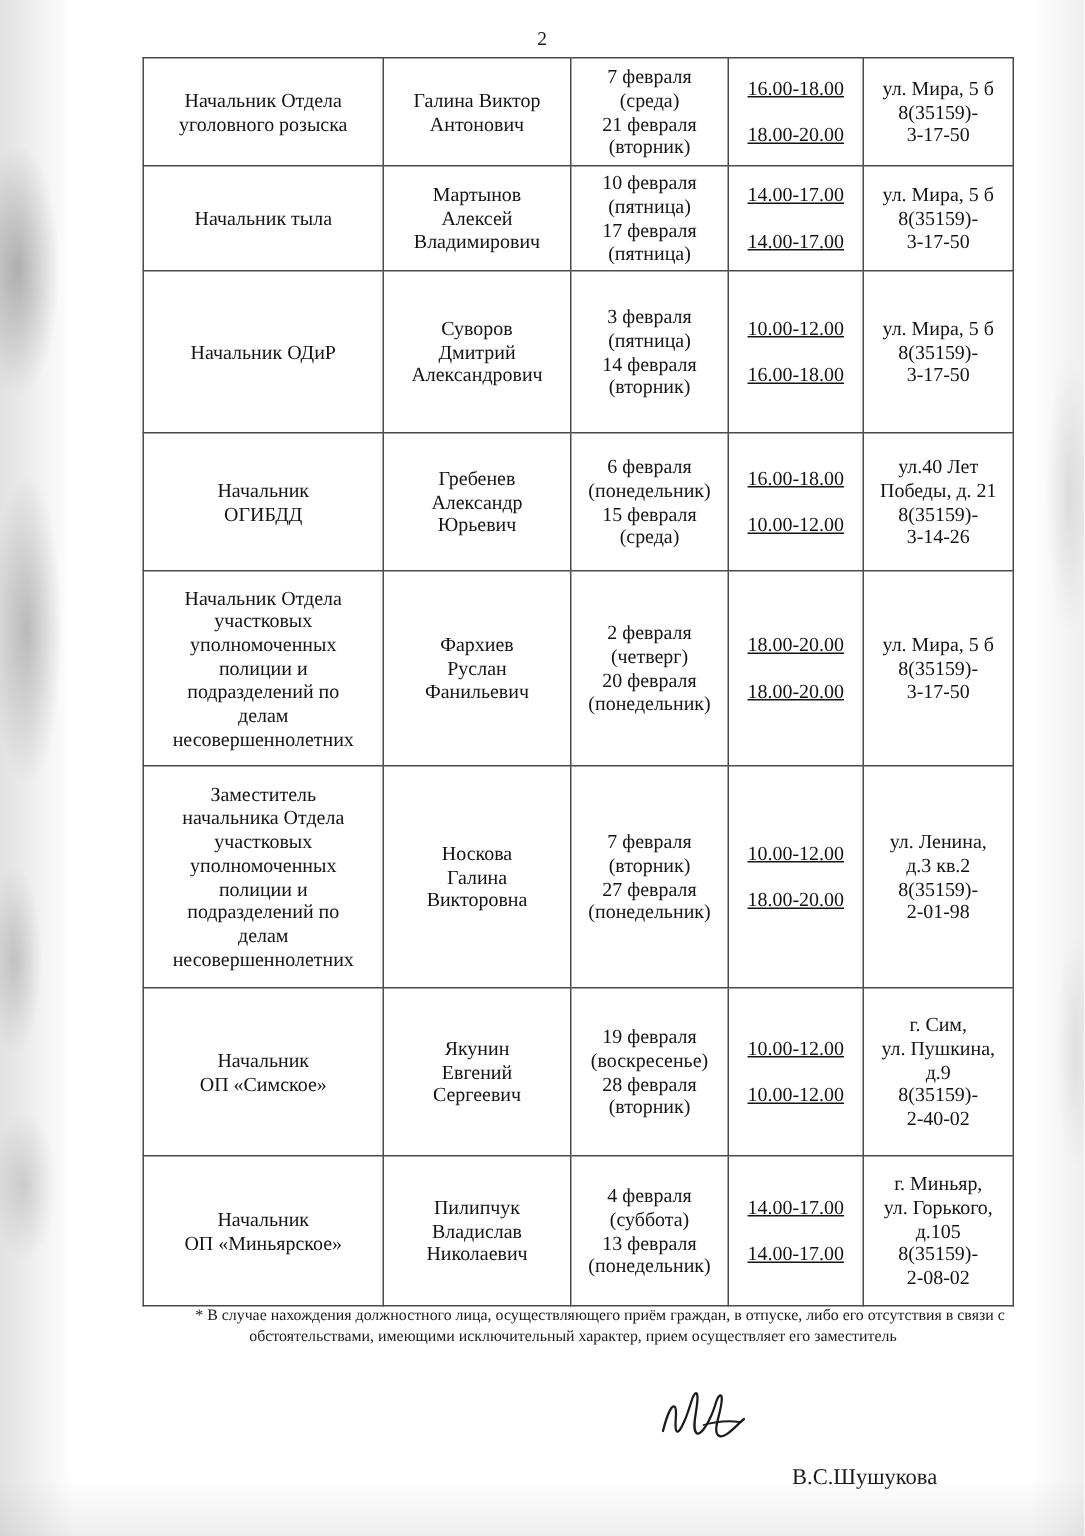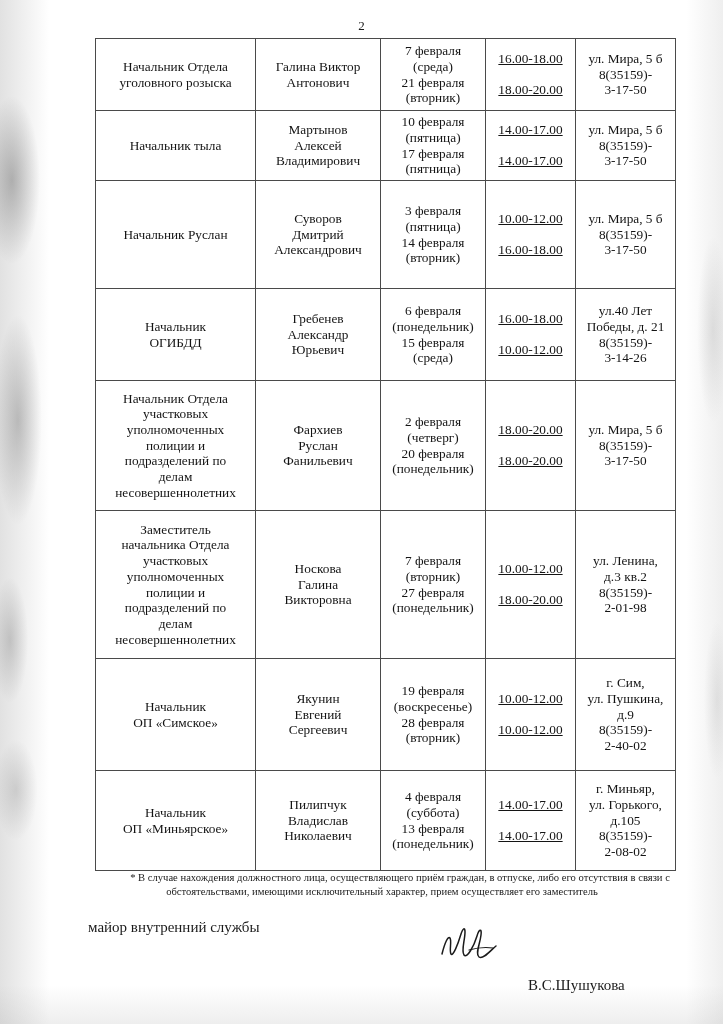--- a/index.html
+++ b/index.html
@@ -194,21 +194,21 @@
           <span class="tline">14.00-17.00</span>
         </td>
         <td class="cell-address">
           <span class="tline">ул. Мира, 5 б</span>
           <span class="tline">8(35159)-</span>
           <span class="tline">3-17-50</span>
         </td>
       </tr>
       <tr style="height: 108px;">
         <td class="cell-position">
-          <span class="tline">Начальник Руслан</span>
+          <span class="tline">Начальник ОДиР</span>
         </td>
         <td class="cell-name">
           <span class="tline">Суворов</span>
           <span class="tline">Дмитрий</span>
           <span class="tline">Александрович</span>
         </td>
         <td class="cell-dates">
           <span class="tline">3 февраля</span>
           <span class="tline">(пятница)</span>
           <span class="tline">14 февраля</span>
@@ -377,21 +377,20 @@
           <span class="tline">2-08-02</span>
         </td>
       </tr>
     </tbody>
 </table>
 
 <div class="footnote">* В случае нахождения должностного лица, осуществляющего приём граждан, в отпуске, либо его отсутствия в связи с обстоятельствами, имеющими исключительный характер, прием осуществляет его заместитель</div>
 
 <div class="signature-block">
   <div class="sig-left">
-    <span class="sline">майор внутренний службы</span>
   </div>
   <svg class="sig-mark" viewBox="0 0 80 40">
     <path d="M6 30 C9 18, 12 12, 14 14 C16 17, 13 27, 15 30 C17 33, 22 20, 25 10 C27 4, 29 3, 29 8 C29 16, 25 27, 28 31 C31 35, 38 22, 41 12 C43 5, 46 4, 45 11 C44 20, 39 30, 43 33 C47 36, 55 26, 60 22" fill="none" stroke="#1b1b1b" stroke-width="1.5" stroke-linecap="round"></path>
     <path d="M33 26 C40 24, 50 23, 57 24" fill="none" stroke="#1b1b1b" stroke-width="1.2" stroke-linecap="round"></path>
   </svg>
   <div class="sig-name">В.С.Шушукова</div>
 </div>
 
 <div class="scan-edge-left"></div>
 <div class="scan-edge-right"></div>

